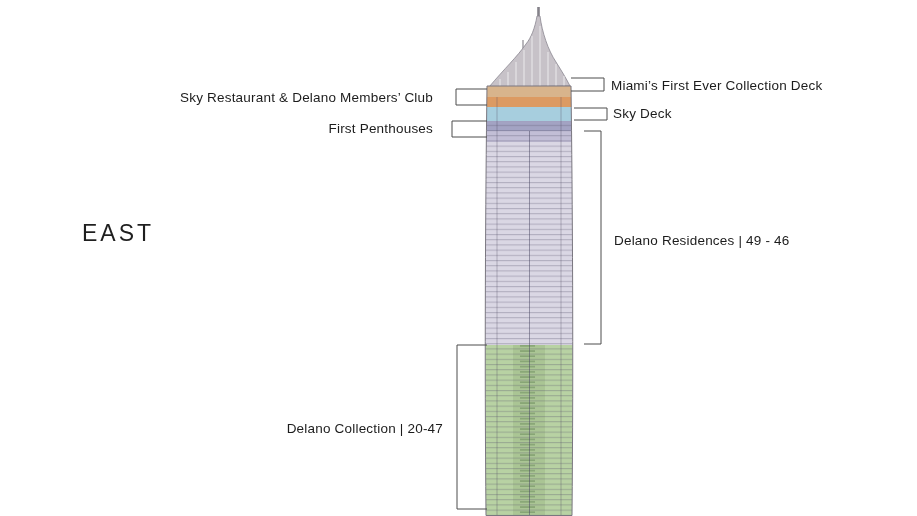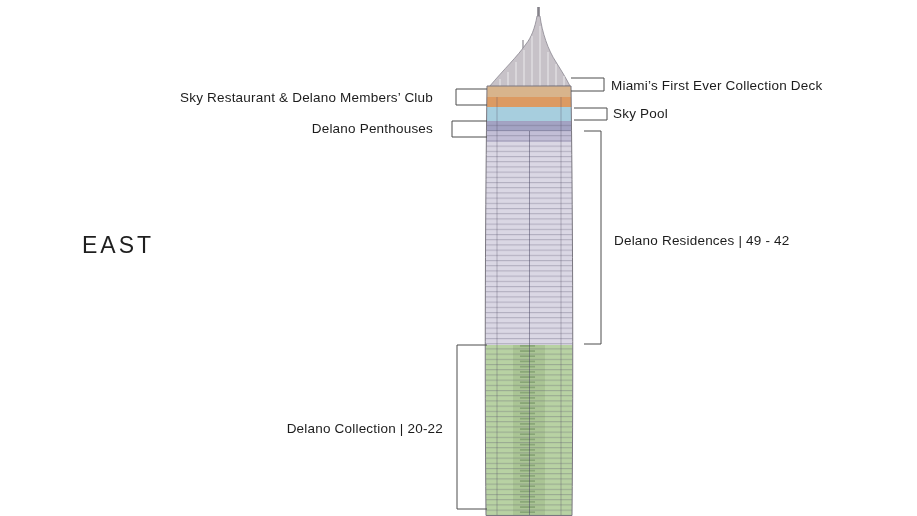--- a/index.html
+++ b/index.html
@@ -18,21 +18,20 @@
   .label.right-align { text-align:left; }
   .title {
     position:absolute;
     left:82px;
     top:220px;
     font-size:23px;
     line-height:27px;
     letter-spacing:3px;
     color:#1f1f1f;
     font-weight:400;
-    margin-top:12px;
   }
 </style>
 </head>
 <body>
 
 <div class="stage">
 
   <svg width="917" height="516" viewBox="0 0 917 516">
     <defs>
       <clipPath id="shaftClip">
@@ -97,20 +96,20 @@
       <path d="M584,131 H601 V344 H584"></path>
       <path d="M487,345 H457 V509 H487"></path>
     </g>
   </svg>
 
   <div class="title">
     <div>EAST</div>
   </div>
 
   <div class="label right-align" style="right:484px; top:90px;">Sky Restaurant &amp; Delano Members’ Club</div>
-  <div class="label right-align" style="right:484px; top:121px;">Delano Penthouses</div>
-  <div class="label right-align" style="right:474px; top:421px;">Delano Collection  |  20-22</div>
+  <div class="label right-align" style="right:484px; top:121px;">First Penthouses</div>
+  <div class="label right-align" style="right:474px; top:421px;">Delano Collection  |  20-47</div>
 
   <div class="label" style="left:611px; top:78px;">Miami’s First Ever Collection Deck</div>
-  <div class="label" style="left:613px; top:106px;">Sky Pool</div>
-  <div class="label" style="left:614px; top:233px;">Delano Residences  |  49 - 42</div>
+  <div class="label" style="left:613px; top:106px;">Sky Deck</div>
+  <div class="label" style="left:614px; top:233px;">Delano Residences  |  49 - 46</div>
 
 </div>
 
 </body></html>

